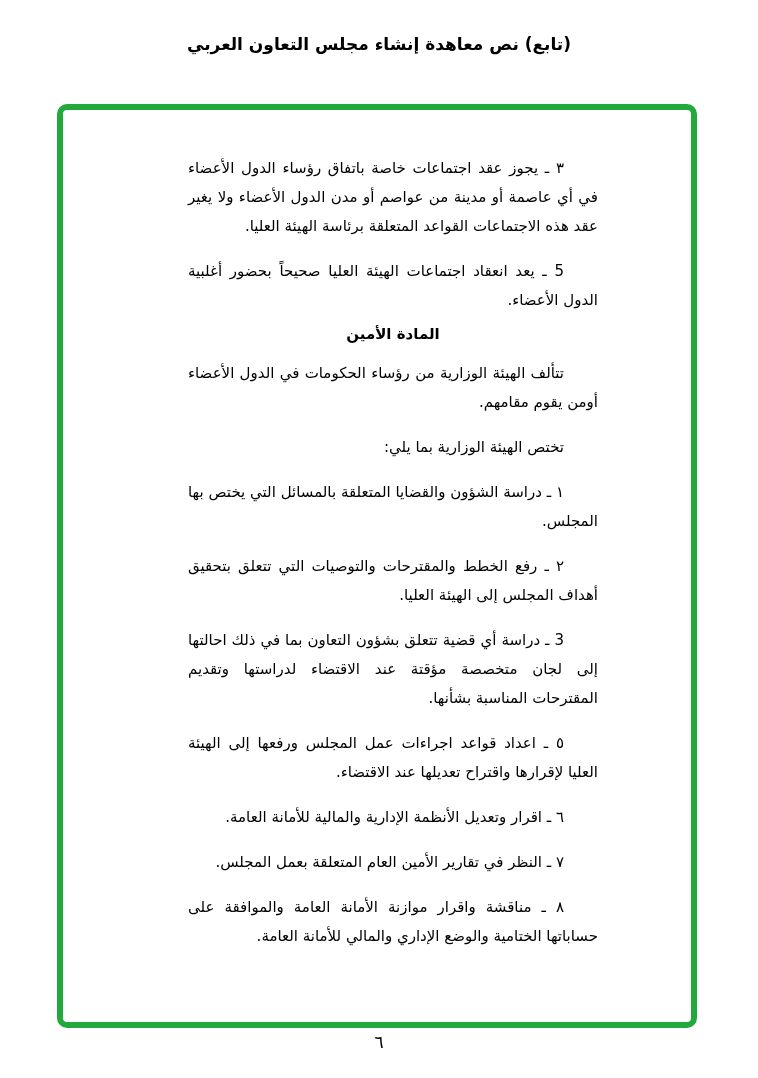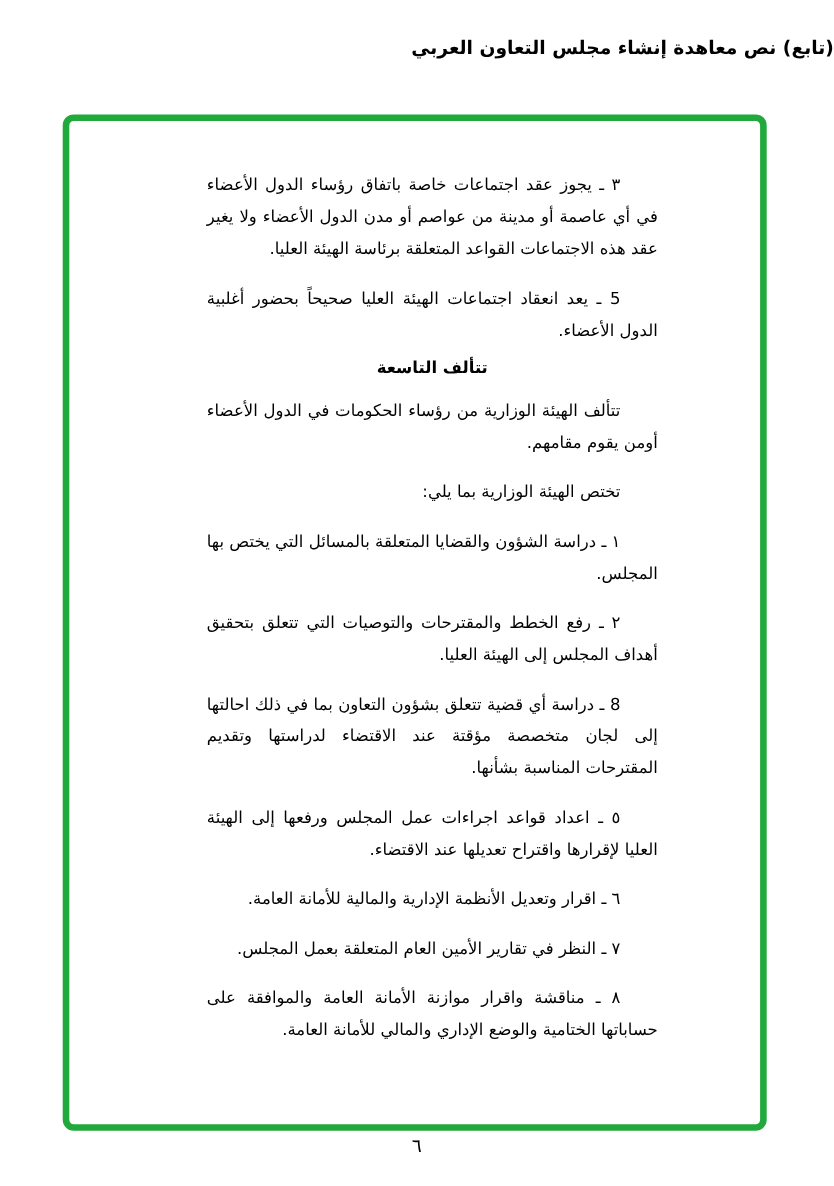--- a/index.html
+++ b/index.html
@@ -14,21 +14,21 @@
     background: #ffffff;
     font-family: "DejaVu Sans", sans-serif;
     color: #000000;
     overflow: hidden;
   }
   .page-header {
     position: absolute;
     top: 34px;
     left: 0;
     right: 0;
-    text-align: right;
+    text-align: center;
     direction: rtl;
   }
   .doc-title {
     font-size: 17px;
     font-weight: bold;
     letter-spacing: 0;
   }
   .doc-source {
     margin-top: 11px;
     font-size: 12px;
@@ -87,26 +87,26 @@
 
   <header class="page-header">
     <div class="doc-title">(تابع) نص معاهدة إنشاء مجلس التعاون العربي</div>
   </header>
 
   <div class="green-box"></div>
 
   <main class="content">
     <p class="para">٣ ـ يجوز عقد اجتماعات خاصة باتفاق رؤساء الدول الأعضاء في أي عاصمة أو مدينة من عواصم أو مدن الدول الأعضاء ولا يغير عقد هذه الاجتماعات القواعد المتعلقة برئاسة الهيئة العليا.</p>
     <p class="para">5 ـ يعد انعقاد اجتماعات الهيئة العليا صحيحاً بحضور أغلبية الدول الأعضاء.</p>
-    <h3 class="heading">تتألف التاسعة</h3>
+    <h3 class="heading">المادة الأمين</h3>
     <p class="para">تتألف الهيئة الوزارية من رؤساء الحكومات في الدول الأعضاء أومن يقوم مقامهم.</p>
     <p class="para tight">تختص الهيئة الوزارية بما يلي:</p>
     <p class="para">١ ـ دراسة الشؤون والقضايا المتعلقة بالمسائل التي يختص بها المجلس.</p>
     <p class="para">٢ ـ رفع الخطط والمقترحات والتوصيات التي تتعلق بتحقيق أهداف المجلس إلى الهيئة العليا.</p>
-    <p class="para">8 ـ دراسة أي قضية تتعلق بشؤون التعاون بما في ذلك احالتها إلى لجان متخصصة مؤقتة عند الاقتضاء لدراستها وتقديم المقترحات المناسبة بشأنها.</p>
+    <p class="para">3 ـ دراسة أي قضية تتعلق بشؤون التعاون بما في ذلك احالتها إلى لجان متخصصة مؤقتة عند الاقتضاء لدراستها وتقديم المقترحات المناسبة بشأنها.</p>
     <p class="para">٥ ـ اعداد قواعد اجراءات عمل المجلس ورفعها إلى الهيئة العليا لإقرارها واقتراح تعديلها عند الاقتضاء.</p>
     <p class="para">٦ ـ اقرار وتعديل الأنظمة الإدارية والمالية للأمانة العامة.</p>
     <p class="para">٧ ـ النظر في تقارير الأمين العام المتعلقة بعمل المجلس.</p>
     <p class="para">٨ ـ مناقشة واقرار موازنة الأمانة العامة والموافقة على حساباتها الختامية والوضع الإداري والمالي للأمانة العامة.</p>
   </main>
 
   <div class="page-number">٦</div>
 
 </div>
 

